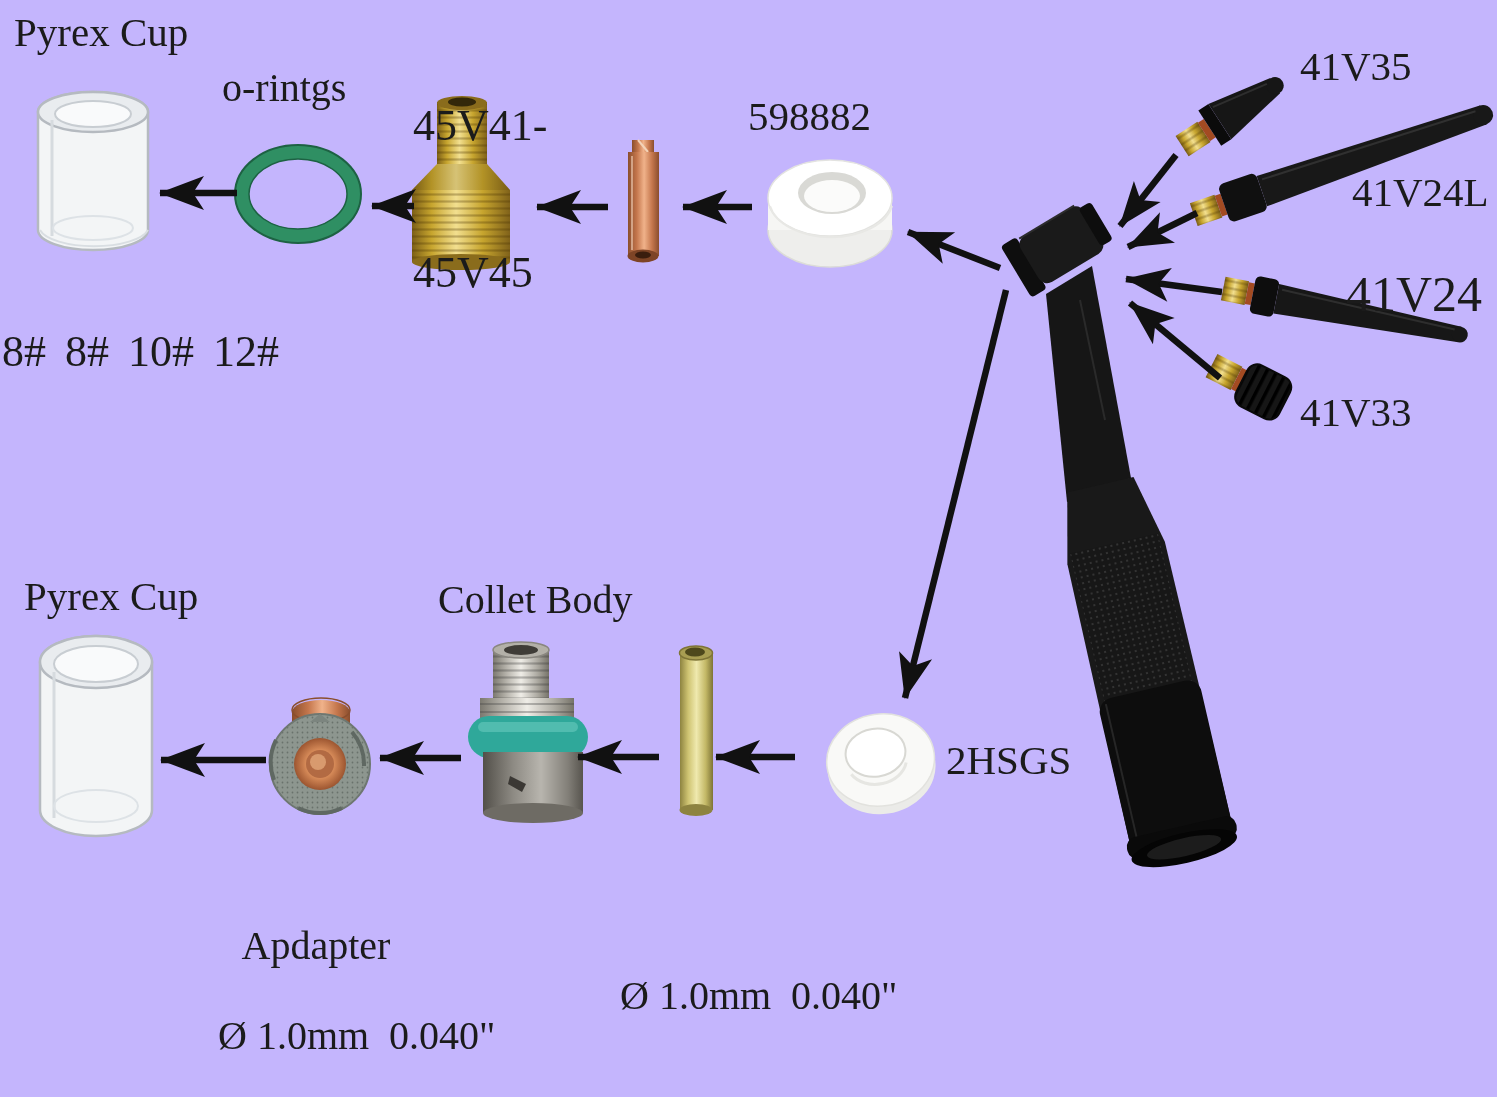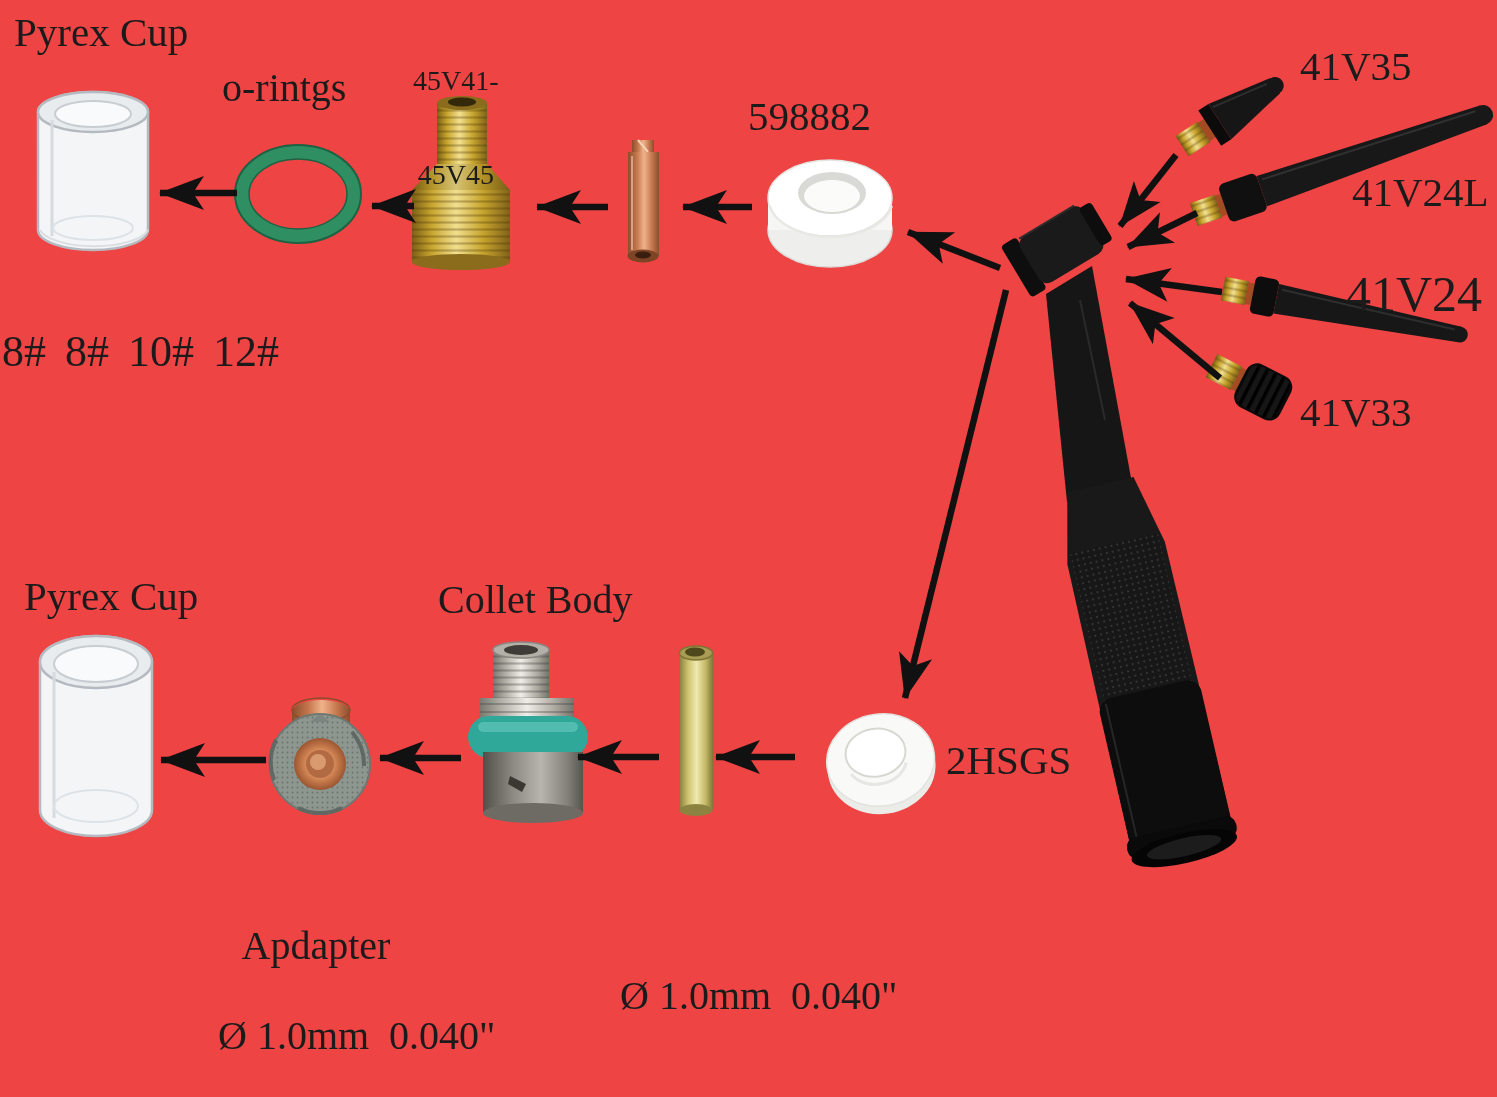--- a/index.html
+++ b/index.html
@@ -1,19 +1,19 @@
 <!DOCTYPE html>
 <html><head>
 <meta charset="utf-8">
 <style>
   html,body{margin:0;padding:0;background:#fff;}
   .canvas{
     position:relative;
     width:1497px;height:1097px;
-    background:#ef4444;
+    background:#c4b5fd;
     overflow:hidden;
     font-family:"Liberation Serif", serif;
     color:#1b1b1b;
   }
   .art{position:absolute;left:0;top:0;}
   .lbl{
     position:absolute;
     font-family:"Liberation Serif", serif;
     color:#1b1b1b;
     white-space:pre;
@@ -263,21 +263,21 @@
       <line x1="461" y1="758" x2="380" y2="758" marker-end="url(#ah)"></line>
       <line x1="659" y1="757" x2="578" y2="757" marker-end="url(#ah)"></line>
       <line x1="795" y1="757" x2="716" y2="757" marker-end="url(#ah)"></line>
     </g>
   </svg>
 
   <div class="lbl" style="left:14px;top:10px;font-size:41px;">Pyrex Cup</div>
 
   <div class="lbl" style="left:222px;top:66px;font-size:40px;text-align:right;">o-rintgs</div>
 
-  <div class="lbl" style="left:413px;top:2px;font-size:28px;text-align:center;">
+  <div class="lbl" style="left:413px;top:2px;font-size:44px;">
     <div>45V41-</div>
     <div>45V45</div>
   </div>
 
 
   <div class="lbl" style="left:748px;top:94px;font-size:41px;">598882</div>
 
   <div class="lbl" style="left:2px;top:327px;font-size:44px;word-spacing:8px;">8# 8# 10# 12#</div>
 
   <div class="lbl" style="left:1300px;top:36px;font-size:41px;margin-top:8px;">41V35</div>

